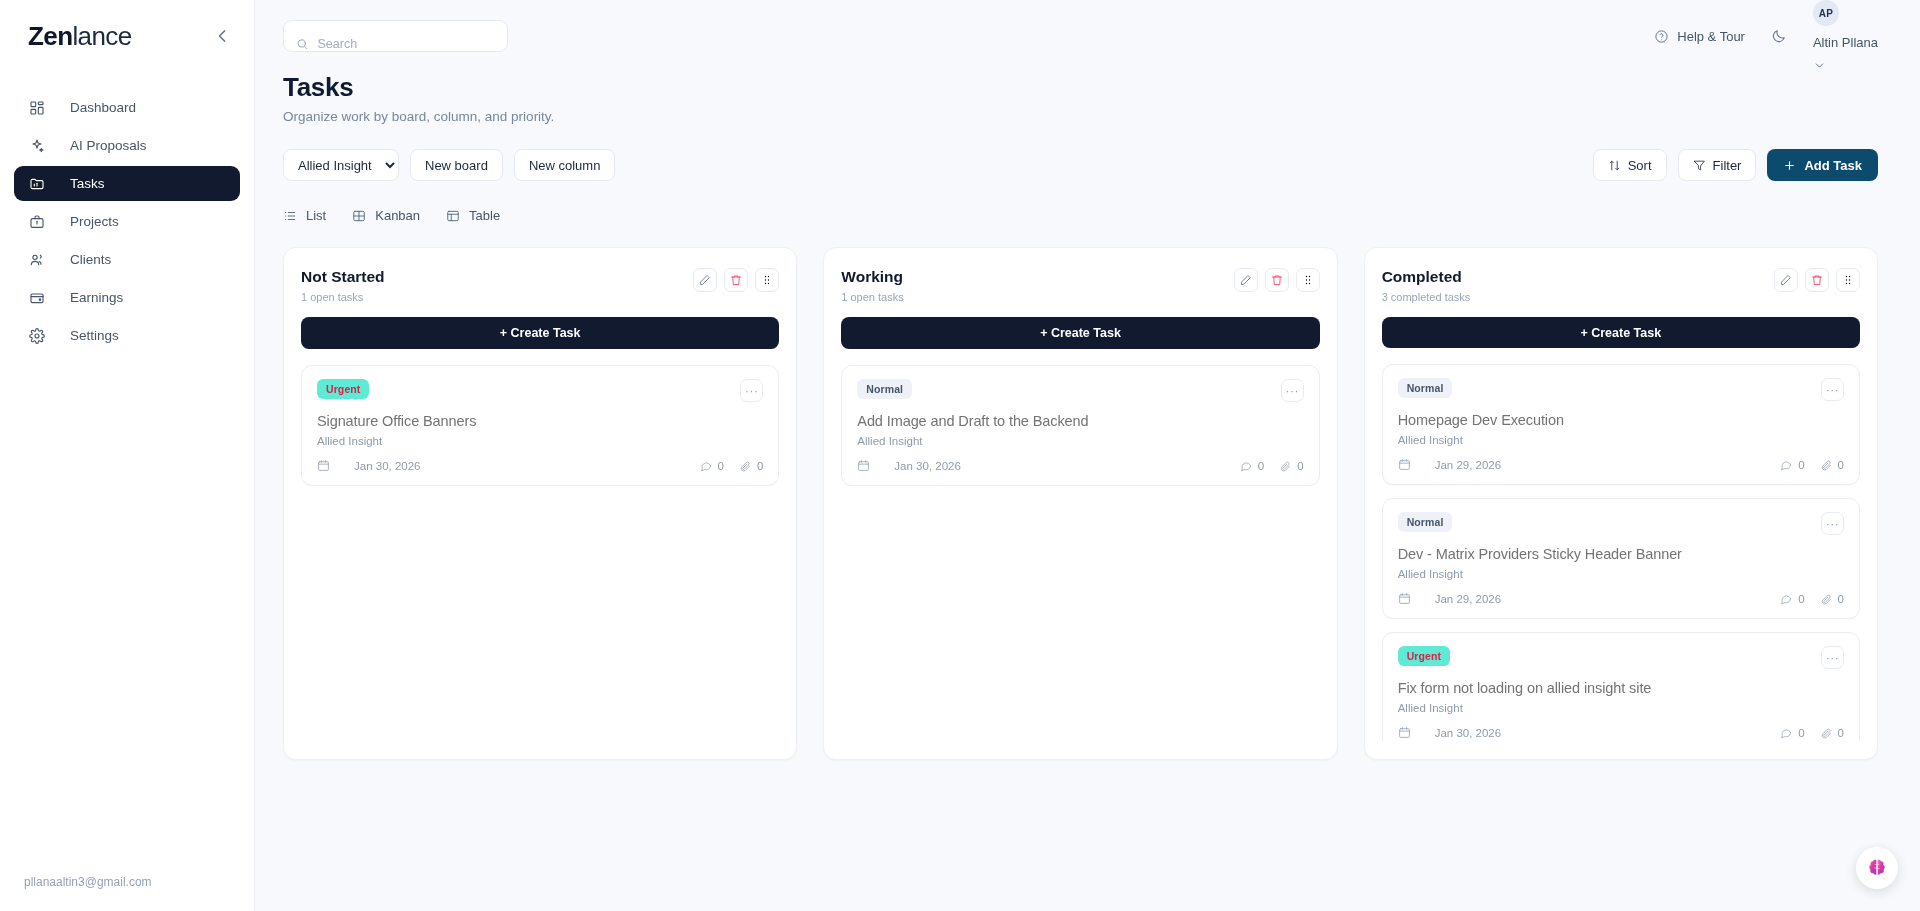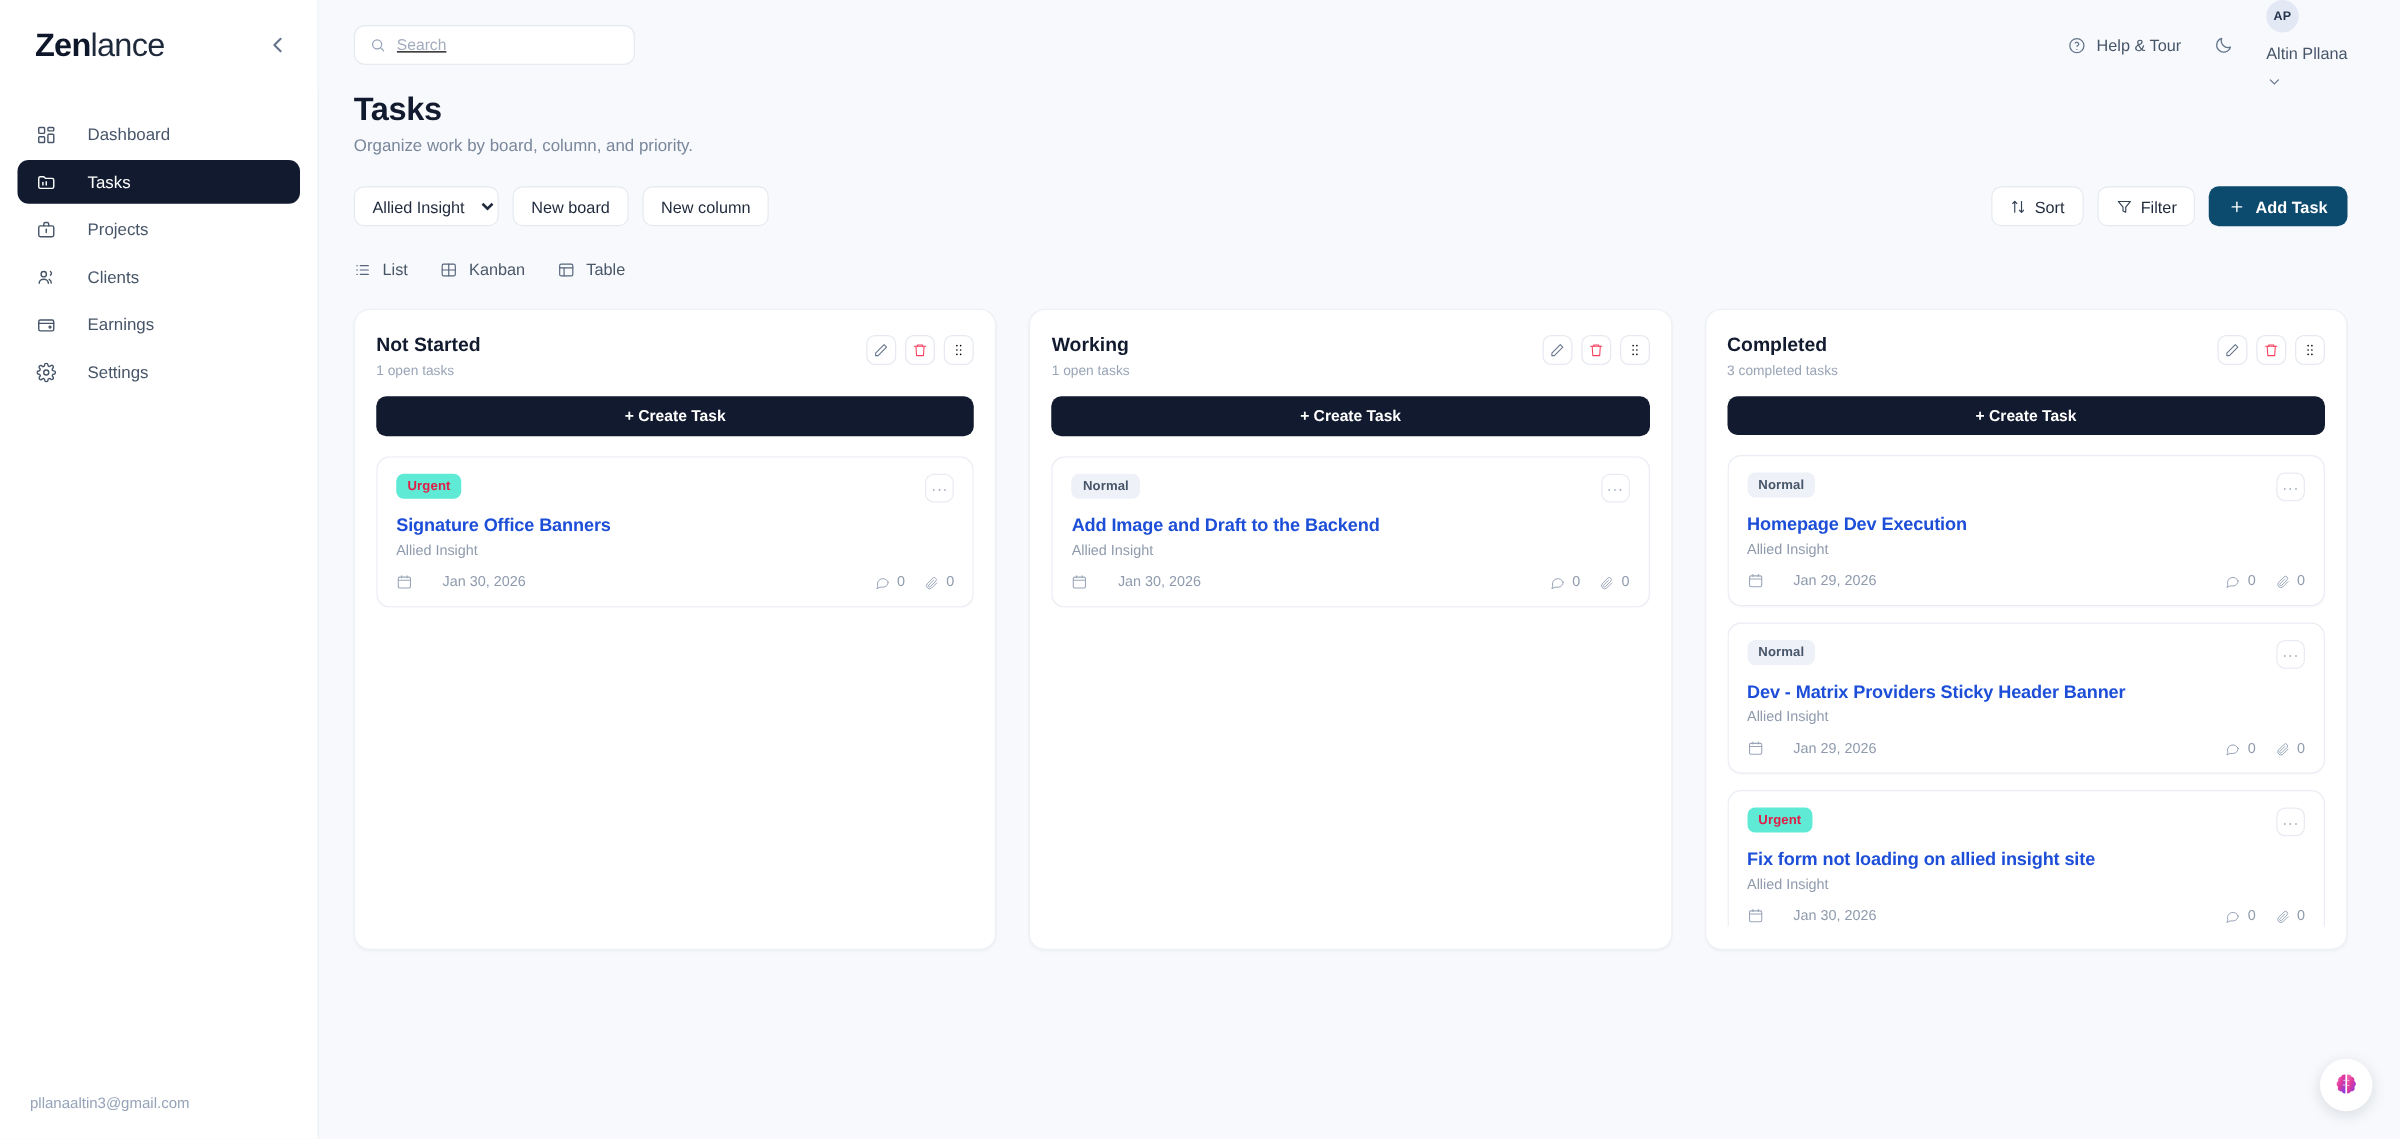--- a/index.html
+++ b/index.html
@@ -53,23 +53,22 @@
     height: 72px; flex: 0 0 72px;
     display: flex; align-items: center;
     padding: 0 42px 0 28px;
     background: #f7f9fc;
   }
   .search-wrap {
     width: 225px; height: 32px;
     background: #ffffff;
     border: 1px solid #e6eaf0;
     border-radius: 9px;
-    display: flex; align-items: center; gap: 9px;
+    display: flex; align-items: flex-end; gap: 9px;
     padding: 0 12px;
-    text-decoration: underline;
   }
   .search-wrap svg { width: 14px; height: 14px; stroke: #94a3b8; fill: none; stroke-width: 1.9; stroke-linecap: round; }
   .search-input {
     border: none; outline: none; background: transparent;
     font-size: 12.5px; color: #334155; width: 100%;
     font-family: "Liberation Sans", sans-serif;
   }
   .search-input::placeholder { color: #a3adbd; }
   .topbar-right { margin-left: auto; display: flex; align-items: center; gap: 26px; }
   .help-tour { display: flex; align-items: center; gap: 8px; color: #475569; font-size: 13px; cursor: pointer; }
@@ -168,21 +167,21 @@
   }
   .pill.urgent { background: #5eead4; color: #e11d48; }
   .pill.normal { background: #eef1f7; color: #475569; }
   .card-menu {
     margin-left: auto; width: 23px; height: 23px; border-radius: 7px;
     border: 1px solid #e8ebf1; background: #ffffff;
     display: flex; align-items: center; justify-content: center;
     cursor: pointer; color: #94a3b8; font-size: 12px; line-height: 1; padding: 0;
     letter-spacing: 0.5px;
   }
-  .card-title { margin-top: 11px; font-size: 14.5px; font-weight: 700; color: #1d4ed8; letter-spacing: -0.1px; }
+  .card-title { margin-top: 11px; font-size: 14.5px; font-weight: 400; color: #737373; letter-spacing: -0.1px; }
   .card-client { margin-top: 6px; font-size: 11.5px; color: #8f9bad; }
   .card-foot { margin-top: 12px; display: flex; align-items: center; }
   .card-date { display: flex; align-items: center; gap: 24px; font-size: 11.5px; color: #8f9bad; }
   .card-date svg { width: 13px; height: 13px; stroke: #9aa6b8; fill: none; stroke-width: 1.6; stroke-linecap: round; stroke-linejoin: round; }
   .card-stats { margin-left: auto; display: flex; align-items: center; gap: 15px; }
   .stat { display: flex; align-items: center; gap: 6px; font-size: 11.5px; color: #8f9bad; }
   .stat svg { width: 12px; height: 12px; stroke: #9aa6b8; fill: none; stroke-width: 1.6; stroke-linecap: round; stroke-linejoin: round; }
 
   
   .fab {
@@ -213,20 +212,29 @@
       <div class="nav-item">
         <span class="ico">
             <svg viewBox="0 0 24 24">
               <rect x="3" y="3" width="7" height="7" rx="1"></rect>
               <rect x="14" y="3" width="7" height="4" rx="1"></rect>
               <rect x="14" y="11" width="7" height="10" rx="1"></rect>
               <rect x="3" y="14" width="7" height="7" rx="1"></rect>
             </svg>
           </span>
         <span>Dashboard</span>
+      </div>
+      <div class="nav-item">
+        <span class="ico">
+            <svg viewBox="0 0 24 24">
+              <path d="M12 3l1.6 4.4L18 9l-4.4 1.6L12 15l-1.6-4.4L6 9l4.4-1.6z"></path>
+              <path d="M18.5 15.5l.7 1.8 1.8.7-1.8.7-.7 1.8-.7-1.8-1.8-.7 1.8-.7z"></path>
+            </svg>
+          </span>
+        <span>AI Proposals</span>
       </div>
       <div class="nav-item active">
         <span class="ico">
             <svg viewBox="0 0 24 24">
               <path d="M3 7a2 2 0 0 1 2-2h4l2 2h8a2 2 0 0 1 2 2v8a2 2 0 0 1-2 2H5a2 2 0 0 1-2-2z"></path>
               <line x1="8" y1="12" x2="8" y2="15"></line>
               <line x1="12" y1="11" x2="12" y2="15"></line>
             </svg>
           </span>
         <span>Tasks</span>

